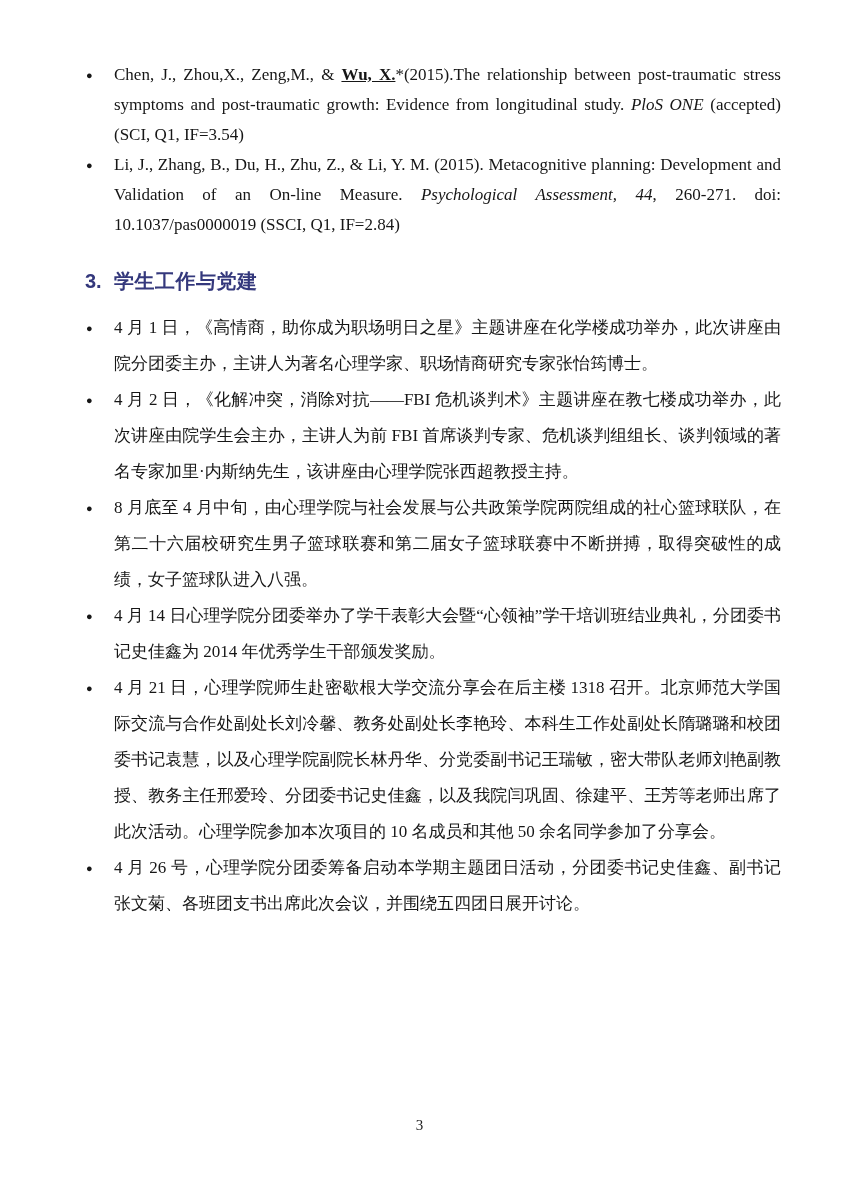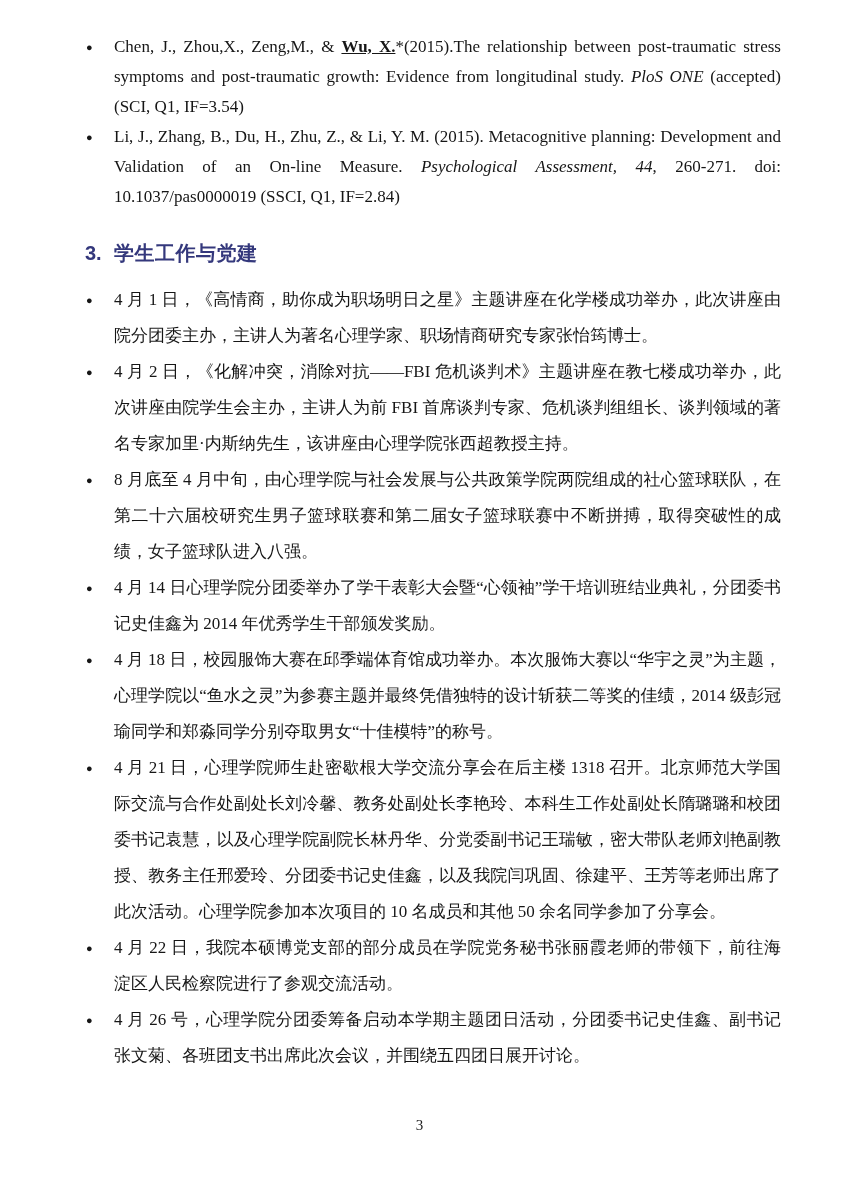--- a/index.html
+++ b/index.html
@@ -3,21 +3,21 @@
 <meta charset="utf-8">
 <style>
   html, body { margin: 0; padding: 0; background: #ffffff; }
   .page {
     position: relative;
     width: 849px;
     height: 1200px;
     margin: 0 auto;
     background: #ffffff;
     box-sizing: border-box;
-    padding: 32px 68px 0 85px;
+    padding: 60px 68px 0 85px;
     font-family: "Liberation Serif", "DejaVu Serif", serif;
     color: #161616;
     overflow: hidden;
   }
   ul { list-style: none; margin: 0; padding: 0; }
   li.bullet {
     position: relative;
     padding-left: 29px;
     text-align: justify;
   }
@@ -67,21 +67,19 @@
   <h2 class="heading" style="color:#34387c">
     <span class="num">3.</span>
     <span class="ttl">学生工作与党建</span>
   </h2>
 
   <ul class="event-list" id="events">
       <li class="bullet">4 月 1 日，《高情商，助你成为职场明日之星》主题讲座在化学楼成功举办，此次讲座由院分团委主办，主讲人为著名心理学家、职场情商研究专家张怡筠博士。</li>
       <li class="bullet">4 月 2 日，《化解冲突，消除对抗——FBI 危机谈判术》主题讲座在教七楼成功举办，此次讲座由院学生会主办，主讲人为前 FBI 首席谈判专家、危机谈判组组长、谈判领域的著名专家加里·内斯纳先生，该讲座由心理学院张西超教授主持。</li>
       <li class="bullet">8 月底至 4 月中旬，由心理学院与社会发展与公共政策学院两院组成的社心篮球联队，在第二十六届校研究生男子篮球联赛和第二届女子篮球联赛中不断拼搏，取得突破性的成绩，女子篮球队进入八强。</li>
       <li class="bullet">4 月 14 日心理学院分团委举办了学干表彰大会暨“心领袖”学干培训班结业典礼，分团委书记史佳鑫为 2014 年优秀学生干部颁发奖励。</li>
-      <li class="bullet">4 月 18 日，校园服饰大赛在邱季端体育馆成功举办。本次服饰大赛以“华宇之灵”为主题，心理学院以“鱼水之灵”为参赛主题并最终凭借独特的设计斩获二等奖的佳绩，2014 级彭冠瑜同学和郑淼同学分别夺取男女“十佳模特”的称号。</li>
       <li class="bullet">4 月 21 日，心理学院师生赴密歇根大学交流分享会在后主楼 1318 召开。北京师范大学国际交流与合作处副处长刘冷馨、教务处副处长李艳玲、本科生工作处副处长隋璐璐和校团委书记袁慧，以及心理学院副院长林丹华、分党委副书记王瑞敏，密大带队老师刘艳副教授、教务主任邢爱玲、分团委书记史佳鑫，以及我院闫巩固、徐建平、王芳等老师出席了此次活动。心理学院参加本次项目的 10 名成员和其他 50 余名同学参加了分享会。</li>
-      <li class="bullet">4 月 22 日，我院本硕博党支部的部分成员在学院党务秘书张丽霞老师的带领下，前往海淀区人民检察院进行了参观交流活动。</li>
       <li class="bullet">4 月 26 号，心理学院分团委筹备启动本学期主题团日活动，分团委书记史佳鑫、副书记张文菊、各班团支书出席此次会议，并围绕五四团日展开讨论。</li>
     </ul>
 
   <div class="page-number">3</div>
 
 </div>
 
 </body></html>

